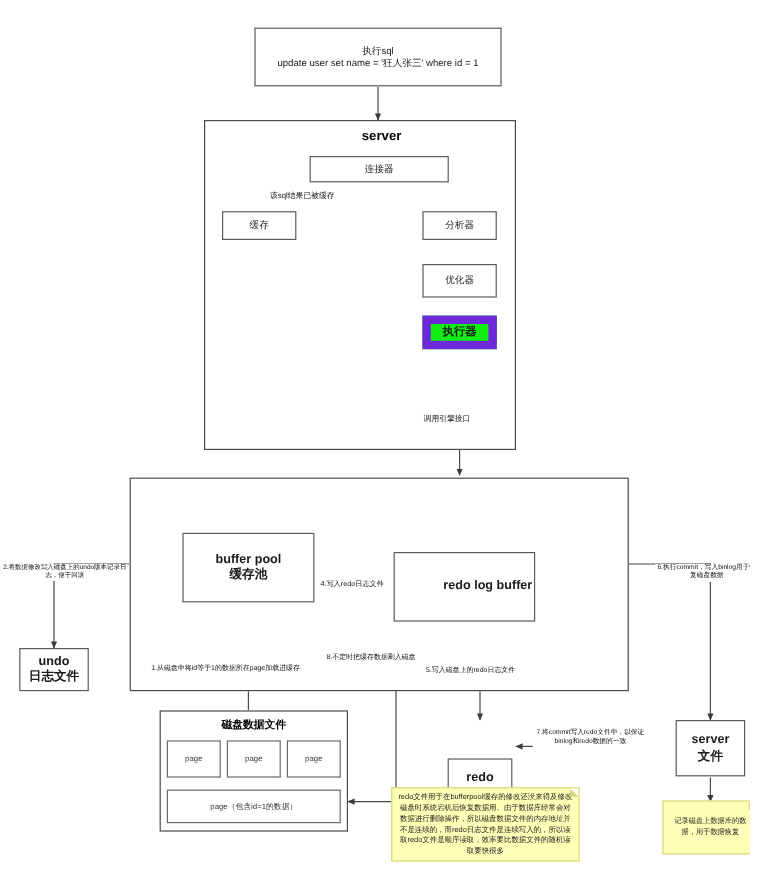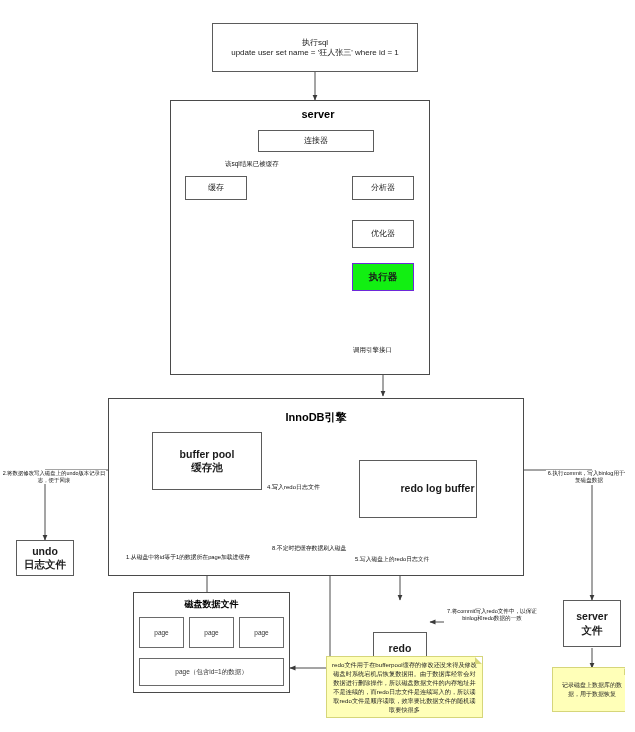--- a/index.html
+++ b/index.html
@@ -68,21 +68,21 @@
     text-align: center;
   }
   .note.corner::after {
     content: "";
     position: absolute;
     right: 0; top: 0;
     border-width: 0 7px 7px 0;
     border-style: solid;
     border-color: #ffffff #ffffff #d6d67a #d6d67a;
   }
-  .green { background: #12ef12; border: 1px solid #6d28d9; }
+  .green { background: #12ef12; border: 7px solid #6d28d9; }
   svg.edges {
     position: absolute;
     left: 0; top: 0;
     width: 635px; height: 732px;
     pointer-events: none;
   }
   .pagecell {
     position: absolute;
     border: 1px solid #6a6a6a;
     background: #fff;
@@ -161,28 +161,27 @@
     <span>优化器</span>
   </div>
 
   <div class="box green" style="left:352px; top:263px; width:62px; height:28px; font-size:9.5px; font-weight:bold;">
     <span>执行器</span>
   </div>
 
   <div class="small-label" style="left:353px; top:346px;">调用引擎接口</div>
 
   <div class="container-box" style="left:108px; top:398px; width:416px; height:178px;"></div>
-  <div class="container-title" style="left:108px; top:410px; width:416px;">InnoDB引擎</div>
-
-  <div class="box" style="left:152px; top:432px; width:110px; height:58px;">
+
+  <div class="box" style="left:152px; top:444px; width:110px; height:58px;">
     <div class="strong">buffer pool</div>
     <div class="strong">缓存池</div>
   </div>
 
-  <div class="box" style="left:359px; top:460px; width:118px; height:58px;padding-left:39px;">
+  <div class="box" style="left:328px; top:460px; width:118px; height:58px;padding-left:39px;">
     <div class="strong">redo log buffer</div>
   </div>
 
   <div class="small-label" style="left:2px; top:470px; width:104px; white-space:normal; font-size:5.4px;">2.将数据修改写入磁盘上的undo版本记录日志，便于回滚</div>
 
   <div class="small-label" style="left:267px; top:484px; font-size:6px;">4.写入redo日志文件</div>
 
   <div class="small-label" style="left:126px; top:554px; font-size:5.8px;">1.从磁盘中将id等于1的数据所在page加载进缓存</div>
 
   <div class="small-label" style="left:272px; top:545px; font-size:5.8px;">8.不定时把缓存数据刷入磁盘</div>

